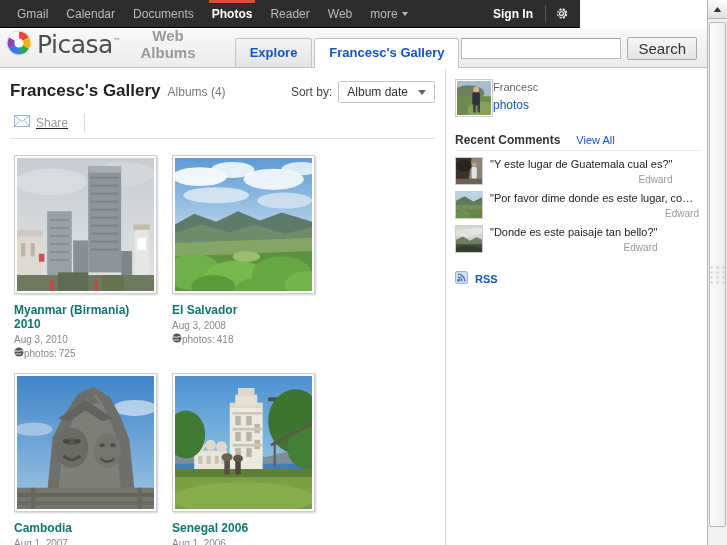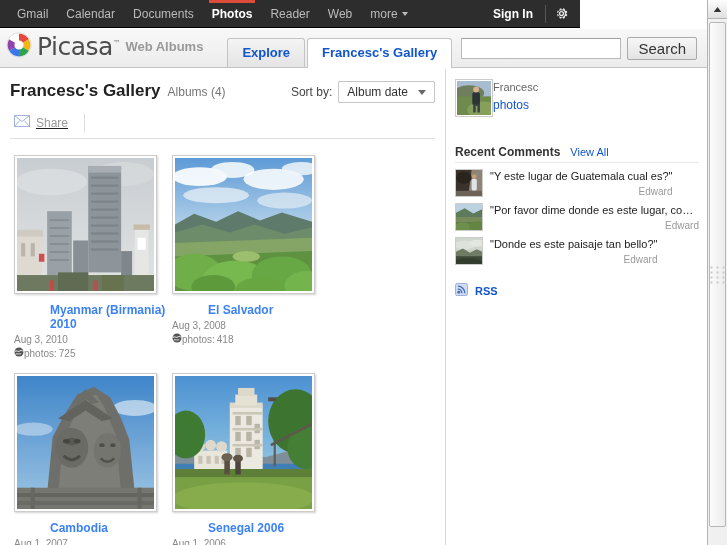--- a/index.html
+++ b/index.html
@@ -68,21 +68,21 @@
   #logo-area {
     display: flex; align-items: center;
     padding: 0 0 6px 6px; cursor: pointer;
   }
   #logo-wordmark {
     font-size: 25px; font-weight: normal; color: #4d4d4d;
     letter-spacing: -0.5px; margin-left: 5px;
     font-family: "DejaVu Sans", sans-serif;
   }
   #logo-tm { font-size: 8px; color: #888; vertical-align: super; }
-  #logo-sub { font-size: 13px; font-weight: bold; color: #999; margin-left: 5px; }
+  #logo-sub { font-size: 15px; font-weight: bold; color: #999; margin-left: 5px; text-align: center; }
 
   #tabs { display: flex; align-items: flex-end; margin-left: 24px; }
   .tab {
     font-size: 13px; font-weight: bold; color: #15c;
     padding: 6px 14px 6px 14px; line-height: 16px;
     border: 1px solid #c3c3c3; border-bottom: none;
     border-radius: 3px 3px 0 0;
     background: linear-gradient(to bottom, #f4f4f4, #e4e4e4);
     margin-right: 2px; cursor: pointer; position: relative;
     white-space: nowrap;
@@ -161,24 +161,23 @@
   }
   .album { width: 158px; margin-bottom: 14px; }
   .album-thumb {
     width: 143px; height: 139px;
     border: 1px solid #ccc; padding: 2px; background: #fff;
     box-shadow: 1px 1px 2px rgba(0,0,0,0.18);
     cursor: pointer; overflow: hidden;
   }
   .album-thumb > svg { display: block; width: 100%; height: 100%; }
   .album-title {
-    font-size: 12px; font-weight: bold; color: #3b82f6;
+    font-size: 12px; font-weight: bold; color: #0f766e;
     margin-top: 9px; line-height: 14px; cursor: pointer;
     width: 140px;
-    margin-left: 36px;
   }
   .album-date { font-size: 10px; color: #888; margin-top: 3px; }
   .album-photos {
     font-size: 10px; color: #888; margin-top: 2px;
     display: flex; align-items: center;
   }
   .album-photos .pcount { margin-left: 2px; }
 
   
   #sidebar {
@@ -193,22 +192,22 @@
   }
   #profile-avatar > svg { display: block; width: 100%; height: 100%; }
   #profile-info { margin-left: 0; padding-top: 2px; }
   #profile-name { font-size: 11px; color: #666; }
   #profile-photos-link {
     font-size: 12px; color: #15c; margin-top: 5px;
     cursor: pointer; display: inline-block;
   }
 
   #recent-head {
-    margin-top: 28px; display: flex; align-items: baseline;
-    border-bottom: 1px solid #e8e8e8; padding-bottom: 3px;
+    margin-top: 16px; display: flex; align-items: baseline;
+    border-bottom: 1px solid #e8e8e8; padding-bottom: 3px; gap: 6px;
   }
   #recent-title { font-size: 12px; font-weight: bold; color: #333; }
   #recent-viewall { font-size: 11px; color: #15c; margin-left: 10px; cursor: pointer; }
 
   .comment { display: flex; align-items: flex-start; margin-top: 6px; cursor: pointer; }
   .comment-thumb {
     width: 28px; height: 28px; border: 1px solid #ccc;
     background: #fff; overflow: hidden; flex: none;
   }
   .comment-thumb > svg { display: block; width: 100%; height: 100%; }

